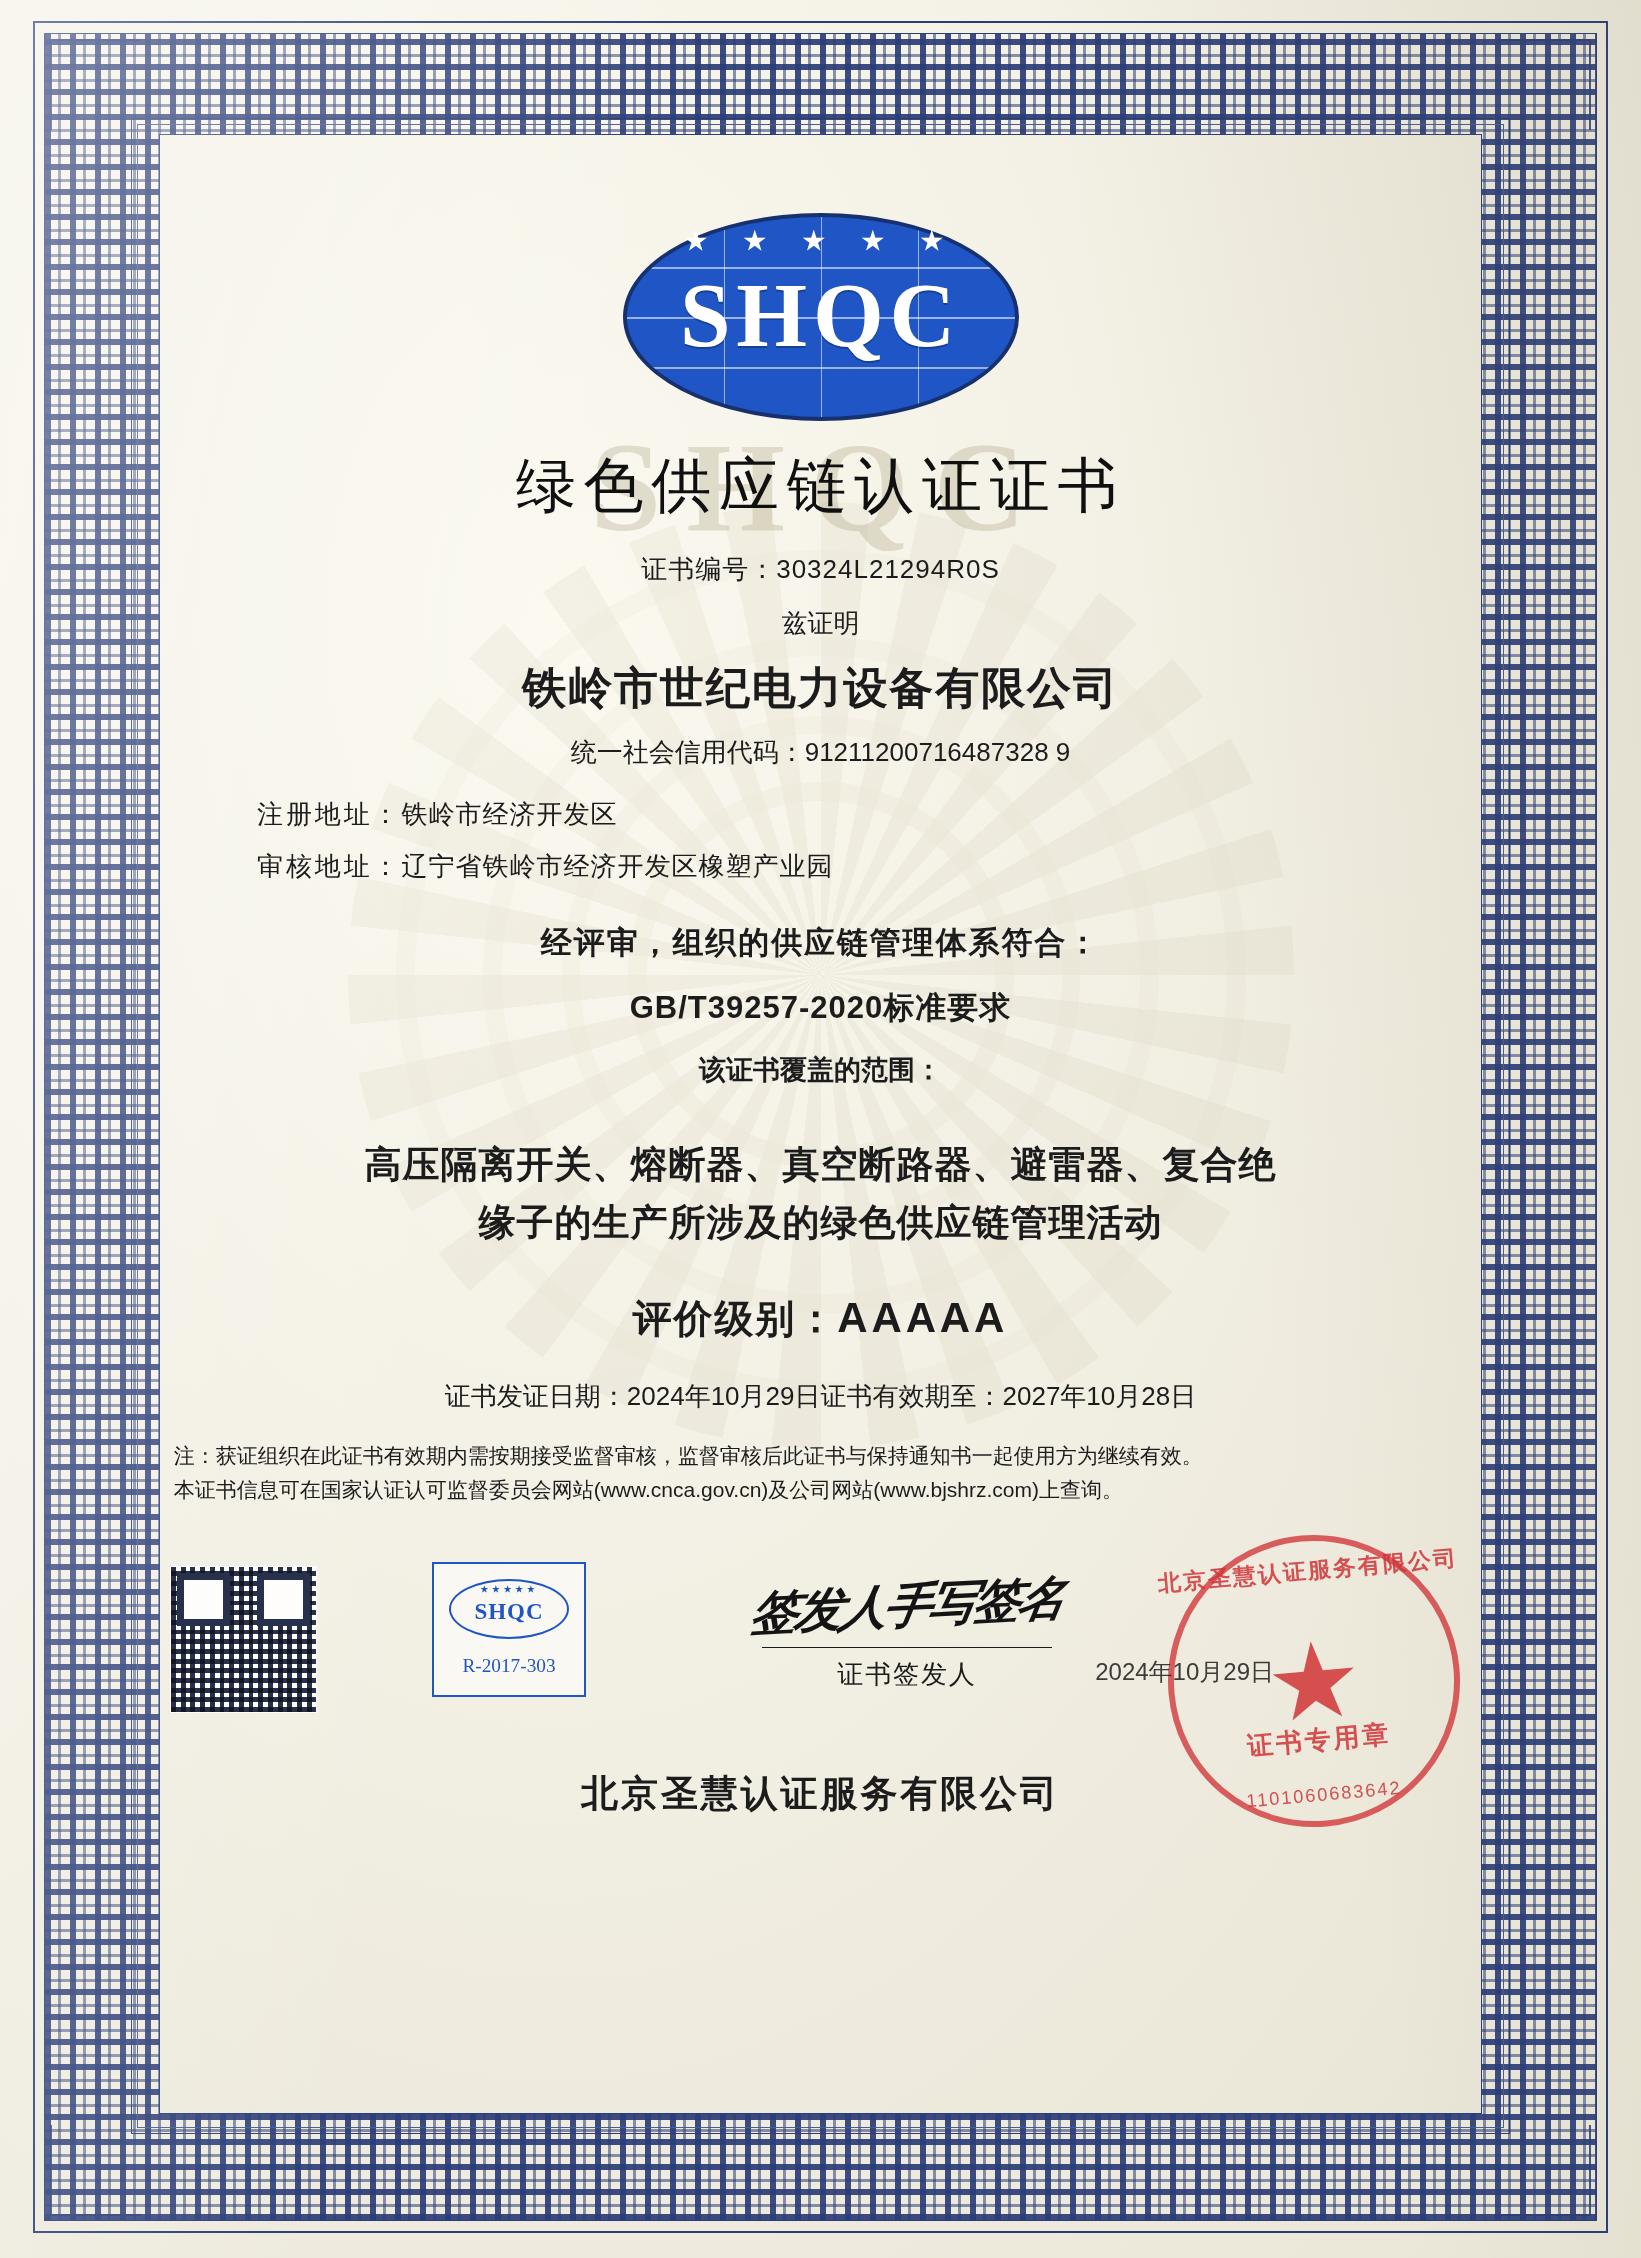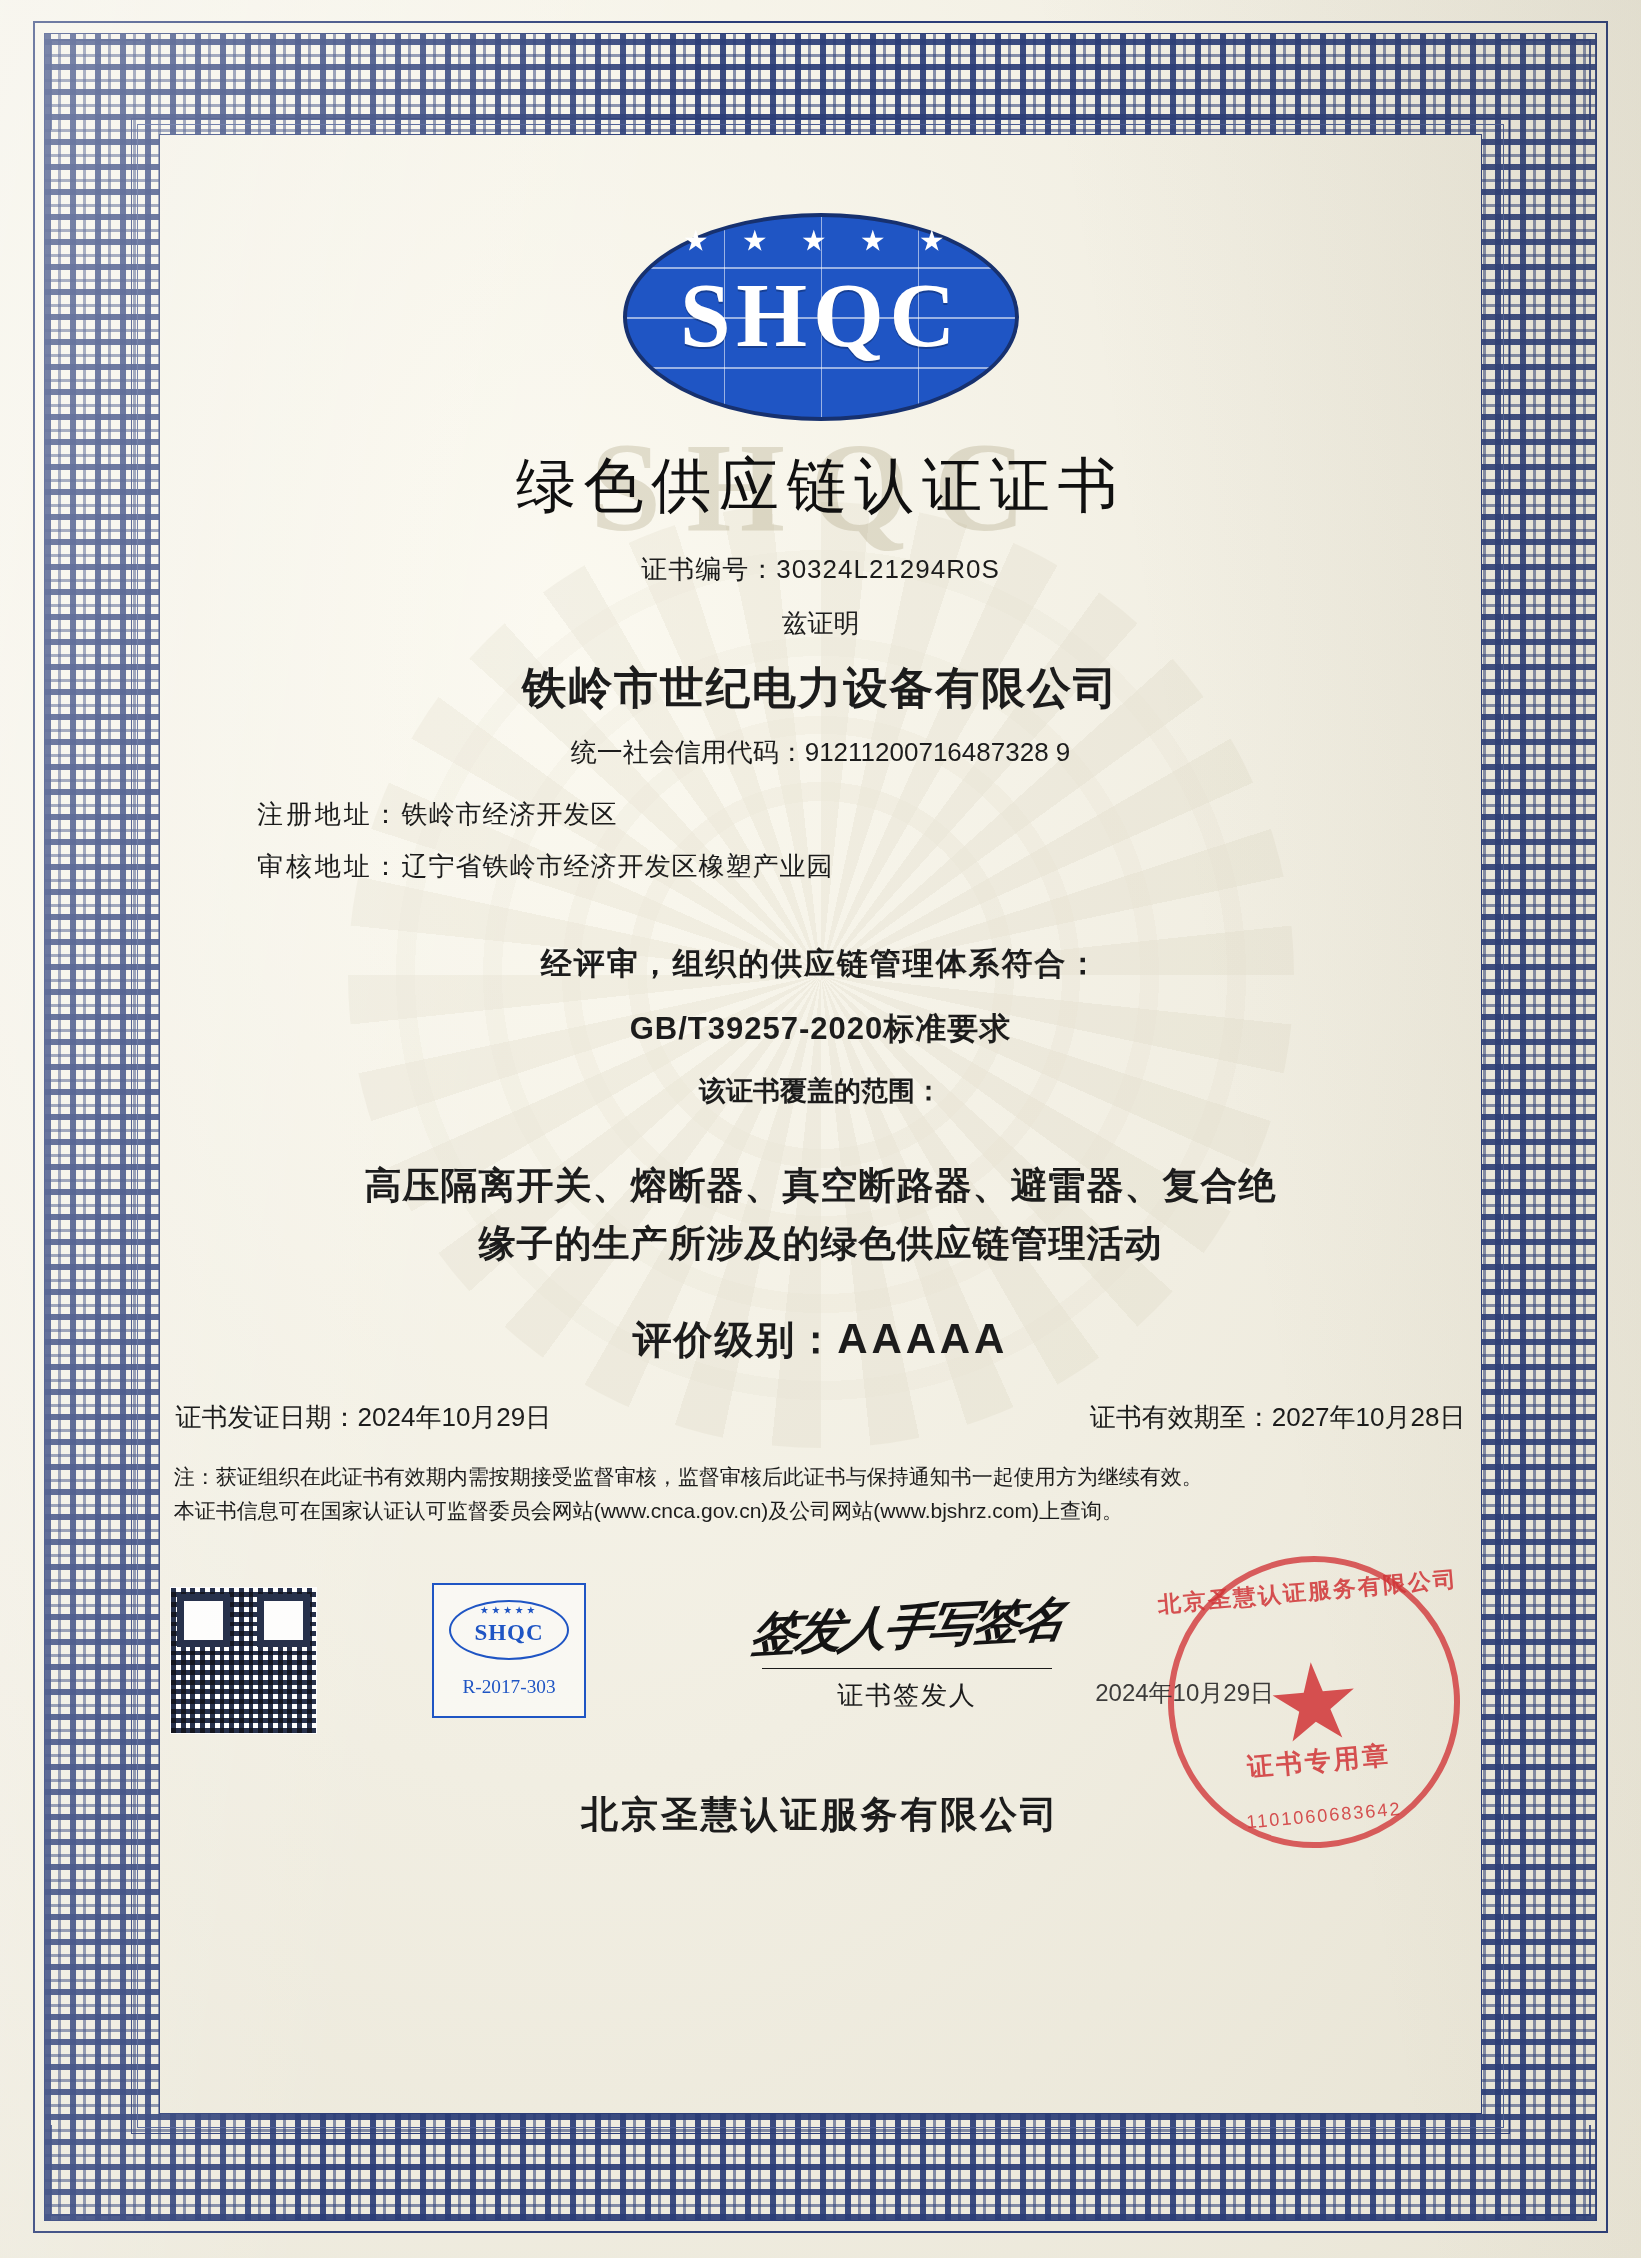--- a/index.html
+++ b/index.html
@@ -221,21 +221,21 @@
     padding-left: 93px;
   }
   .addr-line {
     font-size: 26px;
     margin-bottom: 17.4px;
     letter-spacing: 1px;
   }
   .addr-line .label { letter-spacing: 2.9px; }
 
   .statement {
-    margin-top: 59px;
+    margin-top: 38px;
     font-size: 31px;
     font-weight: bold;
     letter-spacing: 1.9px;
   }
   .standard {
     margin-top: 23px;
     font-size: 31px;
     font-weight: bold;
     letter-spacing: 1px;
   }
@@ -259,21 +259,21 @@
     letter-spacing: 1.9px;
   }
   .grade .grade-value {
     font-size: 42px;
     letter-spacing: 3.9px;
   }
 
   .dates {
     margin-top: 33px;
     display: flex;
-    justify-content: space-between;
+    justify-content: center;
     font-size: 26px;
     padding: 0 11.6px;
   }
 
   .notes {
     margin-top: 25px;
     text-align: left;
     font-size: 21px;
     line-height: 1.6;
     padding: 0 9.7px;

